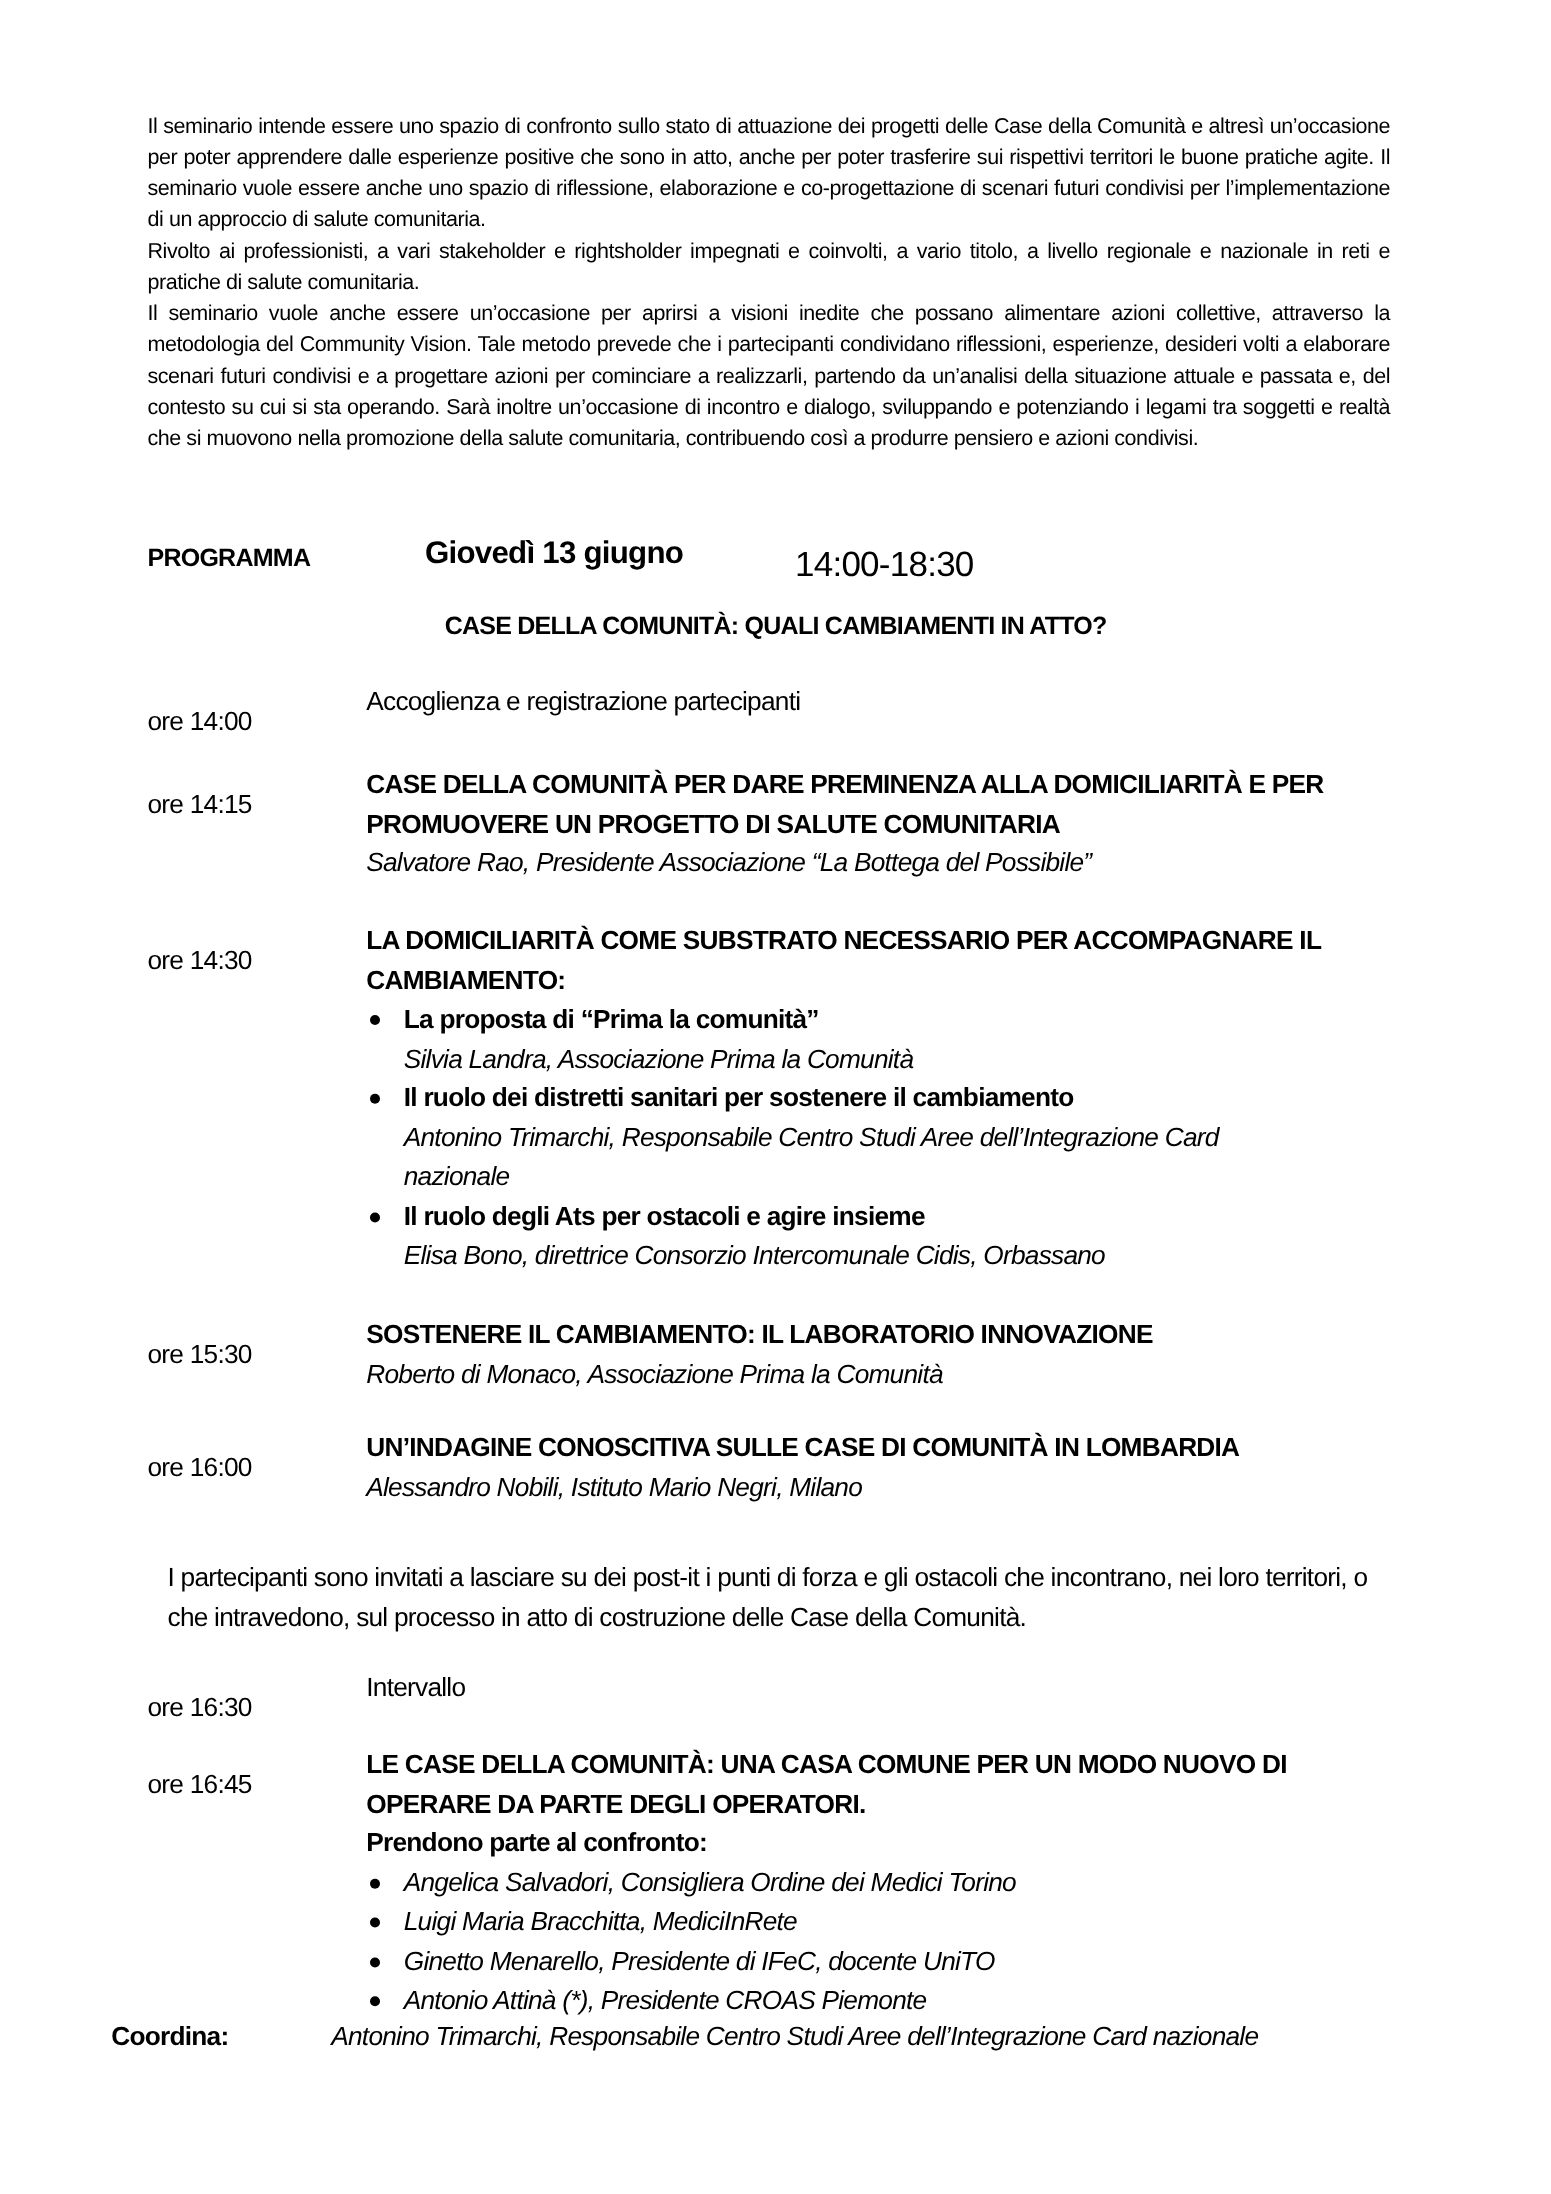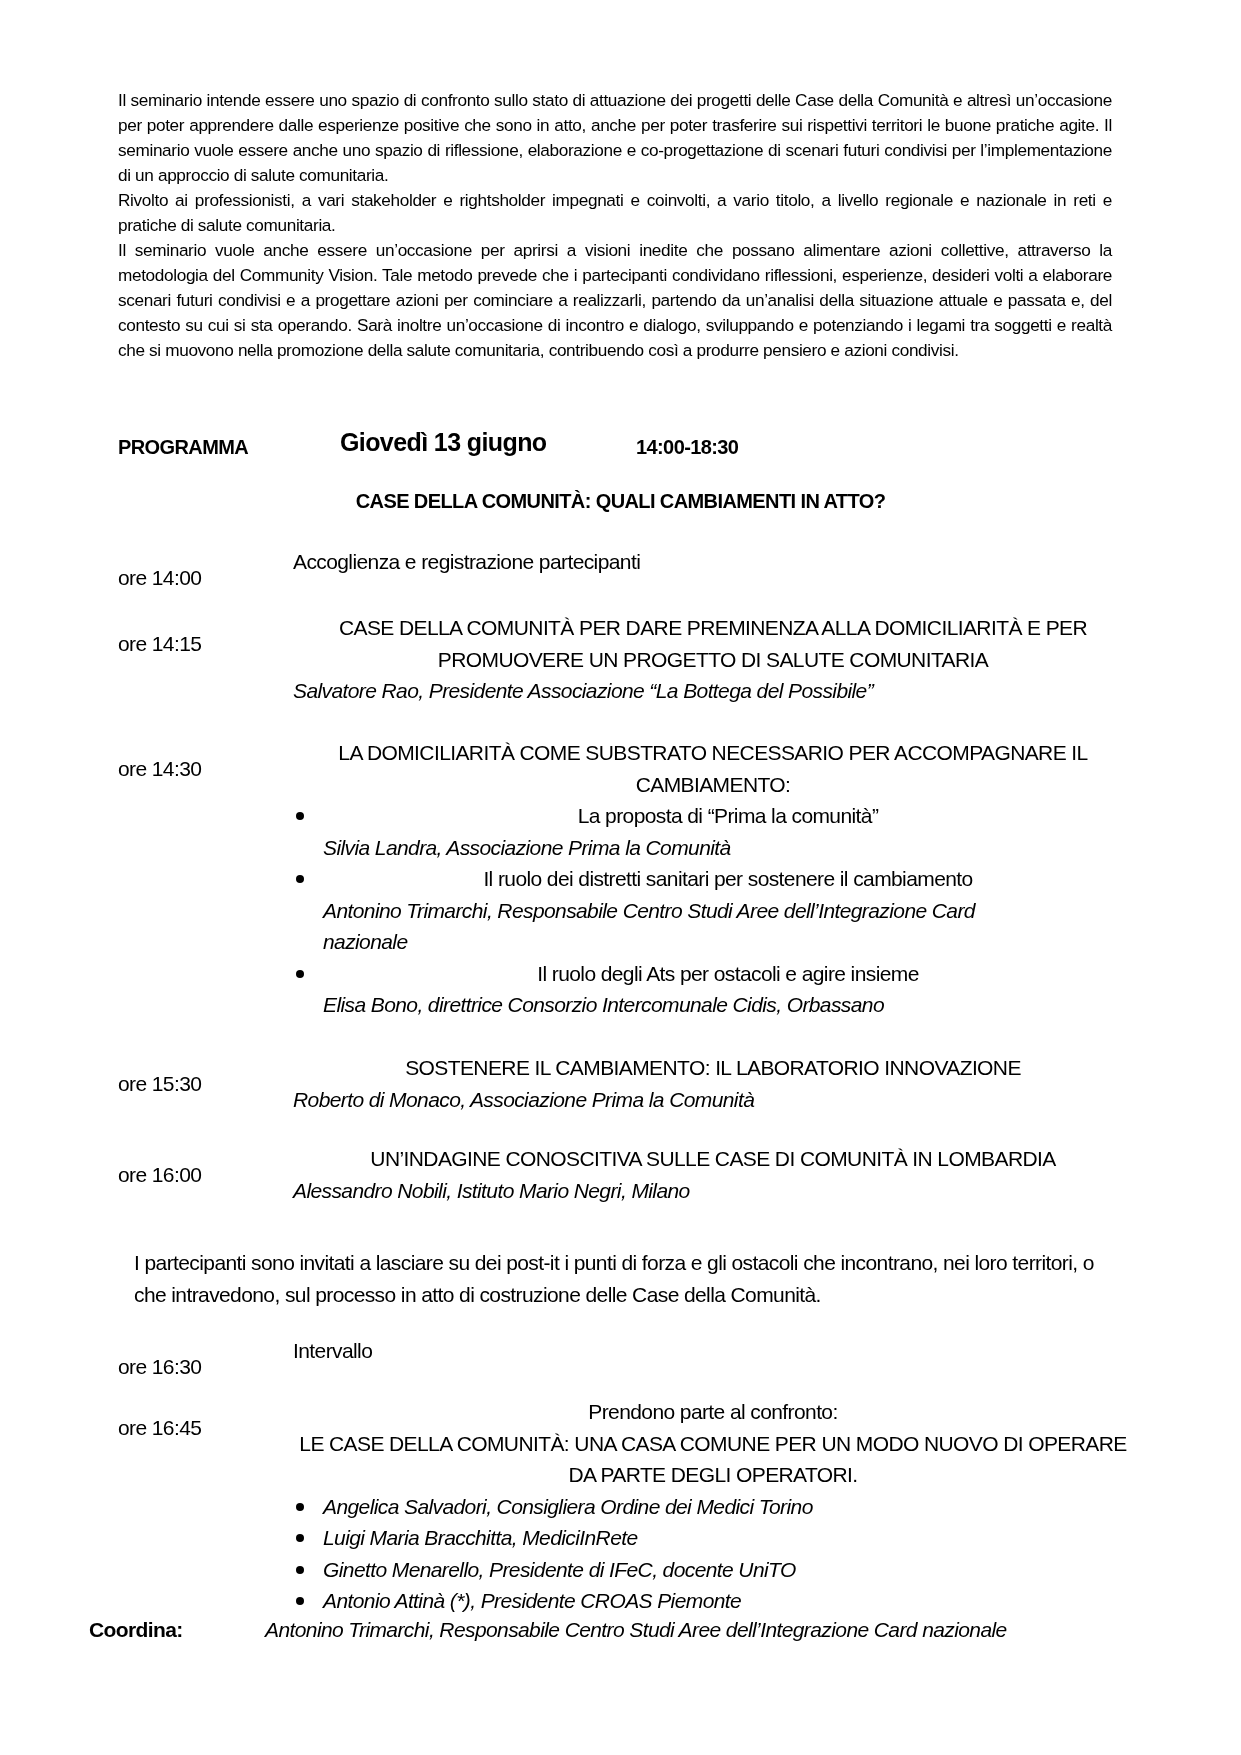--- a/index.html
+++ b/index.html
@@ -54,22 +54,22 @@
       left: 222px;
       top: 0px;
       font-weight: bold;
       font-size: 25px;
       letter-spacing: -0.6px;
     }
     .prog-time {
       position: absolute;
       left: 518px;
       top: 8px;
-      font-weight: bold;
-      font-size: 20px;
+      font-weight: normal;
+      font-size: 28px;
       letter-spacing: -0.6px;
     }
     .section-title {
       position: absolute;
       top: 490px;
       left: 0;
       width: 1241px;
       text-align: center;
       font-weight: bold;
       font-size: 20px;
@@ -89,21 +89,21 @@
       top: 16px;
       width: 140px;
     }
     .row .content {
       position: absolute;
       left: 147px;
       top: 0;
       width: 840px;
       margin-left: 28px;
     }
-    .bold { font-weight: normal; text-align: center; }
+    .bold { font-weight: bold; }
     .italic { font-style: italic; }
     ul.bullets {
       list-style: none;
       margin: 0;
       padding: 0;
     }
     ul.bullets li {
       position: relative;
       padding-left: 30px;
     }
@@ -230,22 +230,22 @@
   <div class="row" style="top:1335px;">
     <div class="time">ore 16:30</div>
     <div class="content">
       <div>Intervallo</div>
     </div>
   </div>
 
   <div class="row" style="top:1396px;">
     <div class="time">ore 16:45</div>
     <div class="content">
+      <div class="bold">LE CASE DELLA COMUNITÀ: UNA CASA COMUNE PER UN MODO NUOVO DI OPERARE DA PARTE DEGLI OPERATORI.</div>
       <div class="bold">Prendono parte al confronto:</div>
-      <div class="bold">LE CASE DELLA COMUNITÀ: UNA CASA COMUNE PER UN MODO NUOVO DI OPERARE DA PARTE DEGLI OPERATORI.</div>
       <ul class="bullets">
         <li class="italic">
           <span class="dot"></span>
           <span>Angelica Salvadori, Consigliera Ordine dei Medici Torino</span>
         </li>
         <li class="italic">
           <span class="dot"></span>
           <span>Luigi Maria Bracchitta, MediciInRete</span>
         </li>
         <li class="italic">

